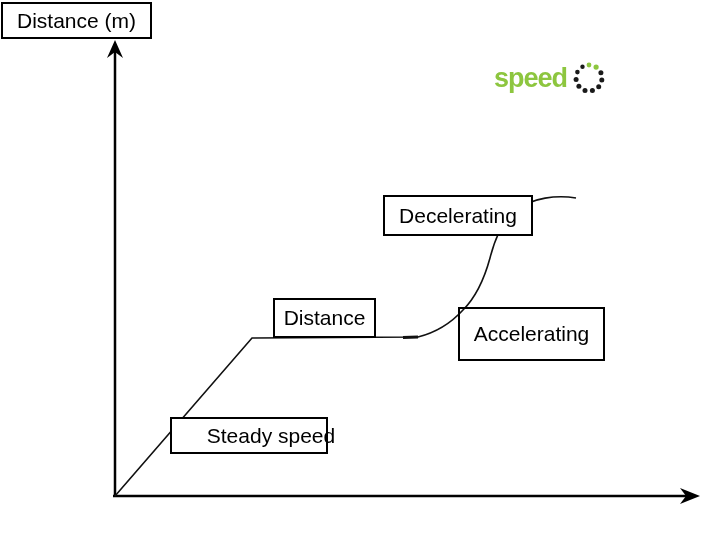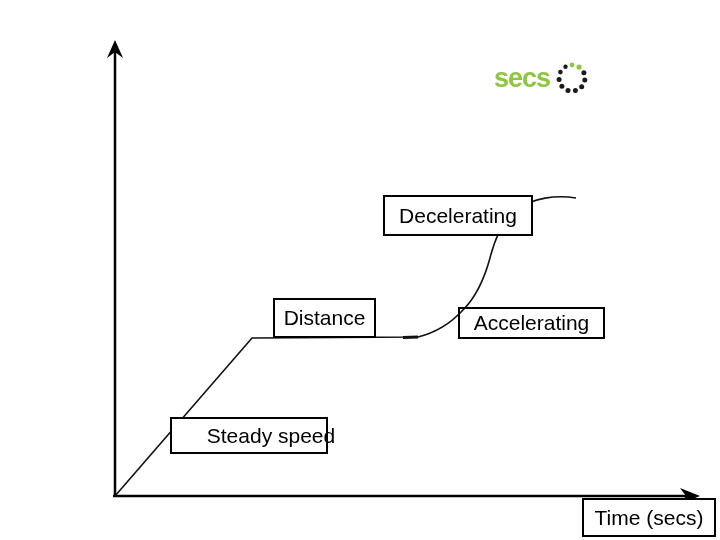--- a/index.html
+++ b/index.html
@@ -28,21 +28,21 @@
     box-sizing: border-box;
     color: #000000;
     font-size: 21px;
     white-space: nowrap;
   }
   .label-box.transparent { background: transparent; }
   #distance-box   { left: 1px;   top: 2px;   width: 151px; height: 37px; }
   #time-box       { left: 582px; top: 498px; width: 134px; height: 39px; }
   #decelerating-box { left: 383px; top: 181px; width: 150px; height: 41px; margin-top: 14px; }
   #stopped-box    { left: 273px; top: 298px; width: 103px; height: 40px; }
-  #accelerating-box { left: 458px; top: 307px; width: 147px; height: 32px; }
+  #accelerating-box { left: 458px; top: 307px; width: 147px; height: 54px; }
   #steady-box     { left: 170px; top: 417px; width: 158px; height: 37px; padding-left: 44px; }
   .logo {
     position: absolute;
     left: 494px; top: 61px;
     z-index: 2;
     display: flex;
     align-items: center;
     font-weight: bold;
     font-size: 27px;
     letter-spacing: -1px;
@@ -67,43 +67,43 @@
 
     <path d="M115,496 L252,338 L418,337
              C438,332 452,322 463,310
              C474,299 484,280 490,258
              C495,238 502,222 515,211
              C532,197 558,195 576,198" fill="none" stroke="#111" stroke-width="1.6"></path>
 
     <line x1="403" y1="337.5" x2="418" y2="337" stroke="#111" stroke-width="3"></line>
   </svg>
 
+  <div class="label-box" id="distance-box">
+    <span>Distance (m)</span>
+  </div>
 
   <div class="label-box" id="decelerating-box">
     <span>Decelerating</span>
   </div>
 
   <div class="label-box" id="stopped-box">
     <span>Distance</span>
   </div>
 
   <div class="label-box transparent" id="accelerating-box">
     <span>Accelerating</span>
   </div>
 
   <div class="label-box" id="steady-box">
     <span>Steady speed</span>
   </div>
 
-  <div class="label-box" id="time-box">
-    <span>Time (secs)</span>
-  </div>
 
   <div class="logo">
-      <span class="part2">secs</span>
+      <span class="part2">speed</span>
     <svg width="34" height="34" viewBox="0 0 34 34">
       <circle cx="17" cy="4" r="2.4" fill="#8dc63f"></circle>
       <circle cx="24.1" cy="6.1" r="2.6" fill="#8dc63f"></circle>
       <circle cx="28.9" cy="11.7" r="2.5" fill="#1a1a1a"></circle>
       <circle cx="29.8" cy="19" r="2.5" fill="#1a1a1a"></circle>
       <circle cx="26.7" cy="25.7" r="2.5" fill="#1a1a1a"></circle>
       <circle cx="20.4" cy="29.6" r="2.5" fill="#1a1a1a"></circle>
       <circle cx="13" cy="29.4" r="2.5" fill="#1a1a1a"></circle>
       <circle cx="6.9" cy="25.2" r="2.5" fill="#1a1a1a"></circle>
       <circle cx="4.1" cy="18.4" r="2.5" fill="#1a1a1a"></circle>

